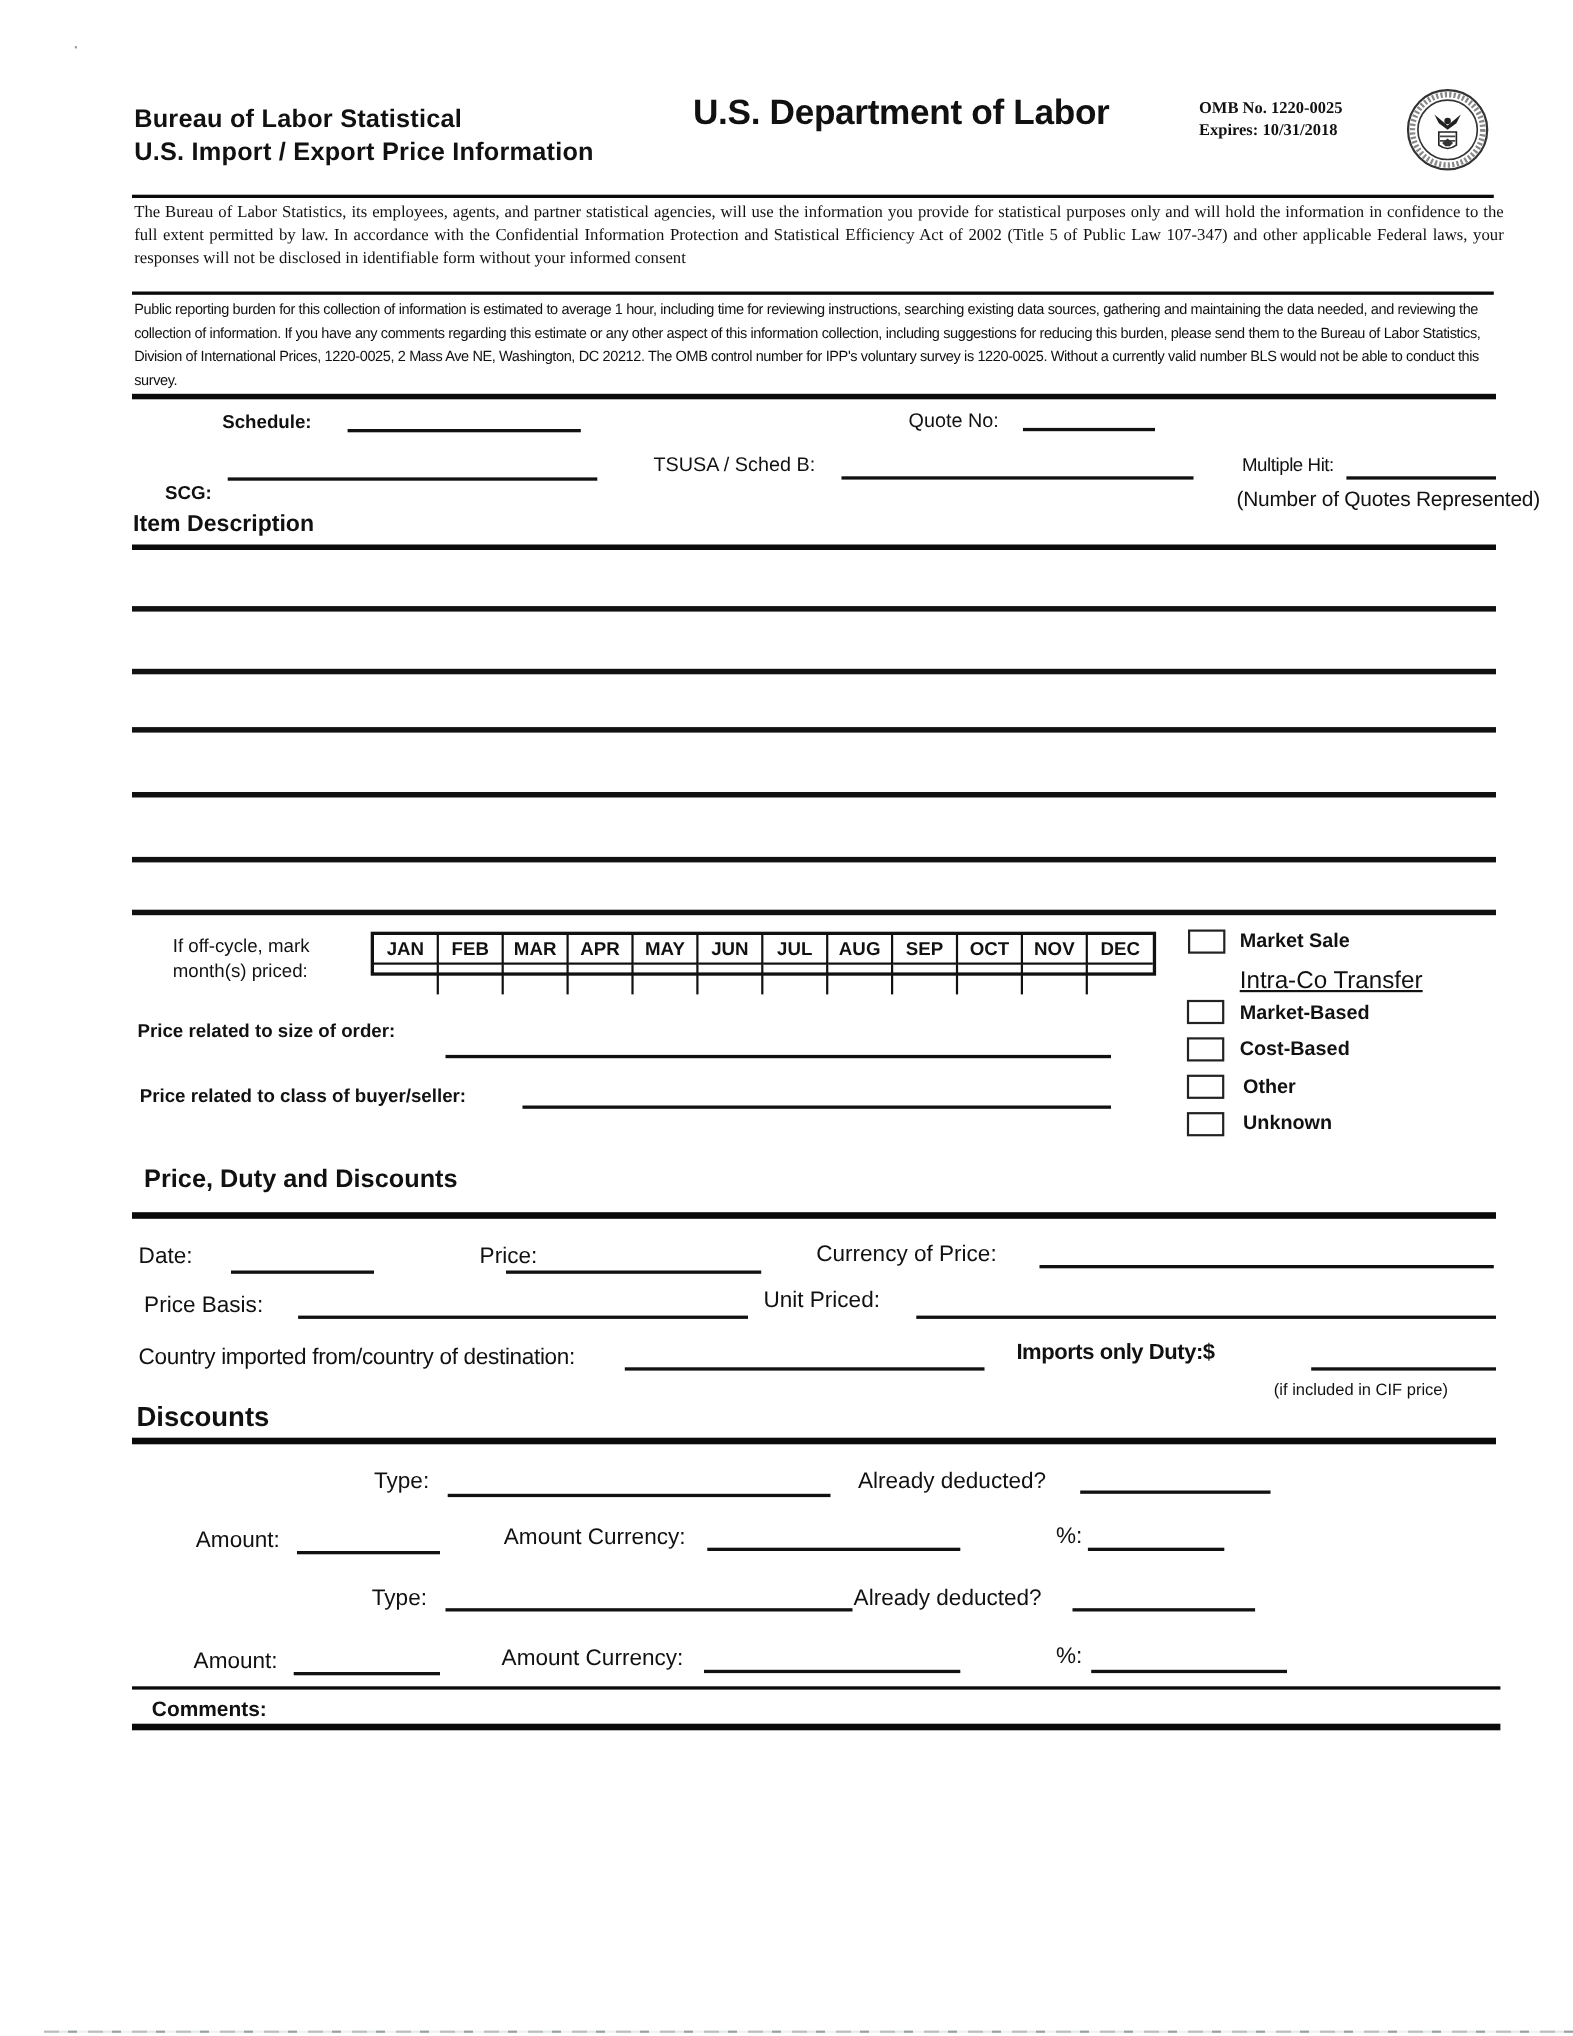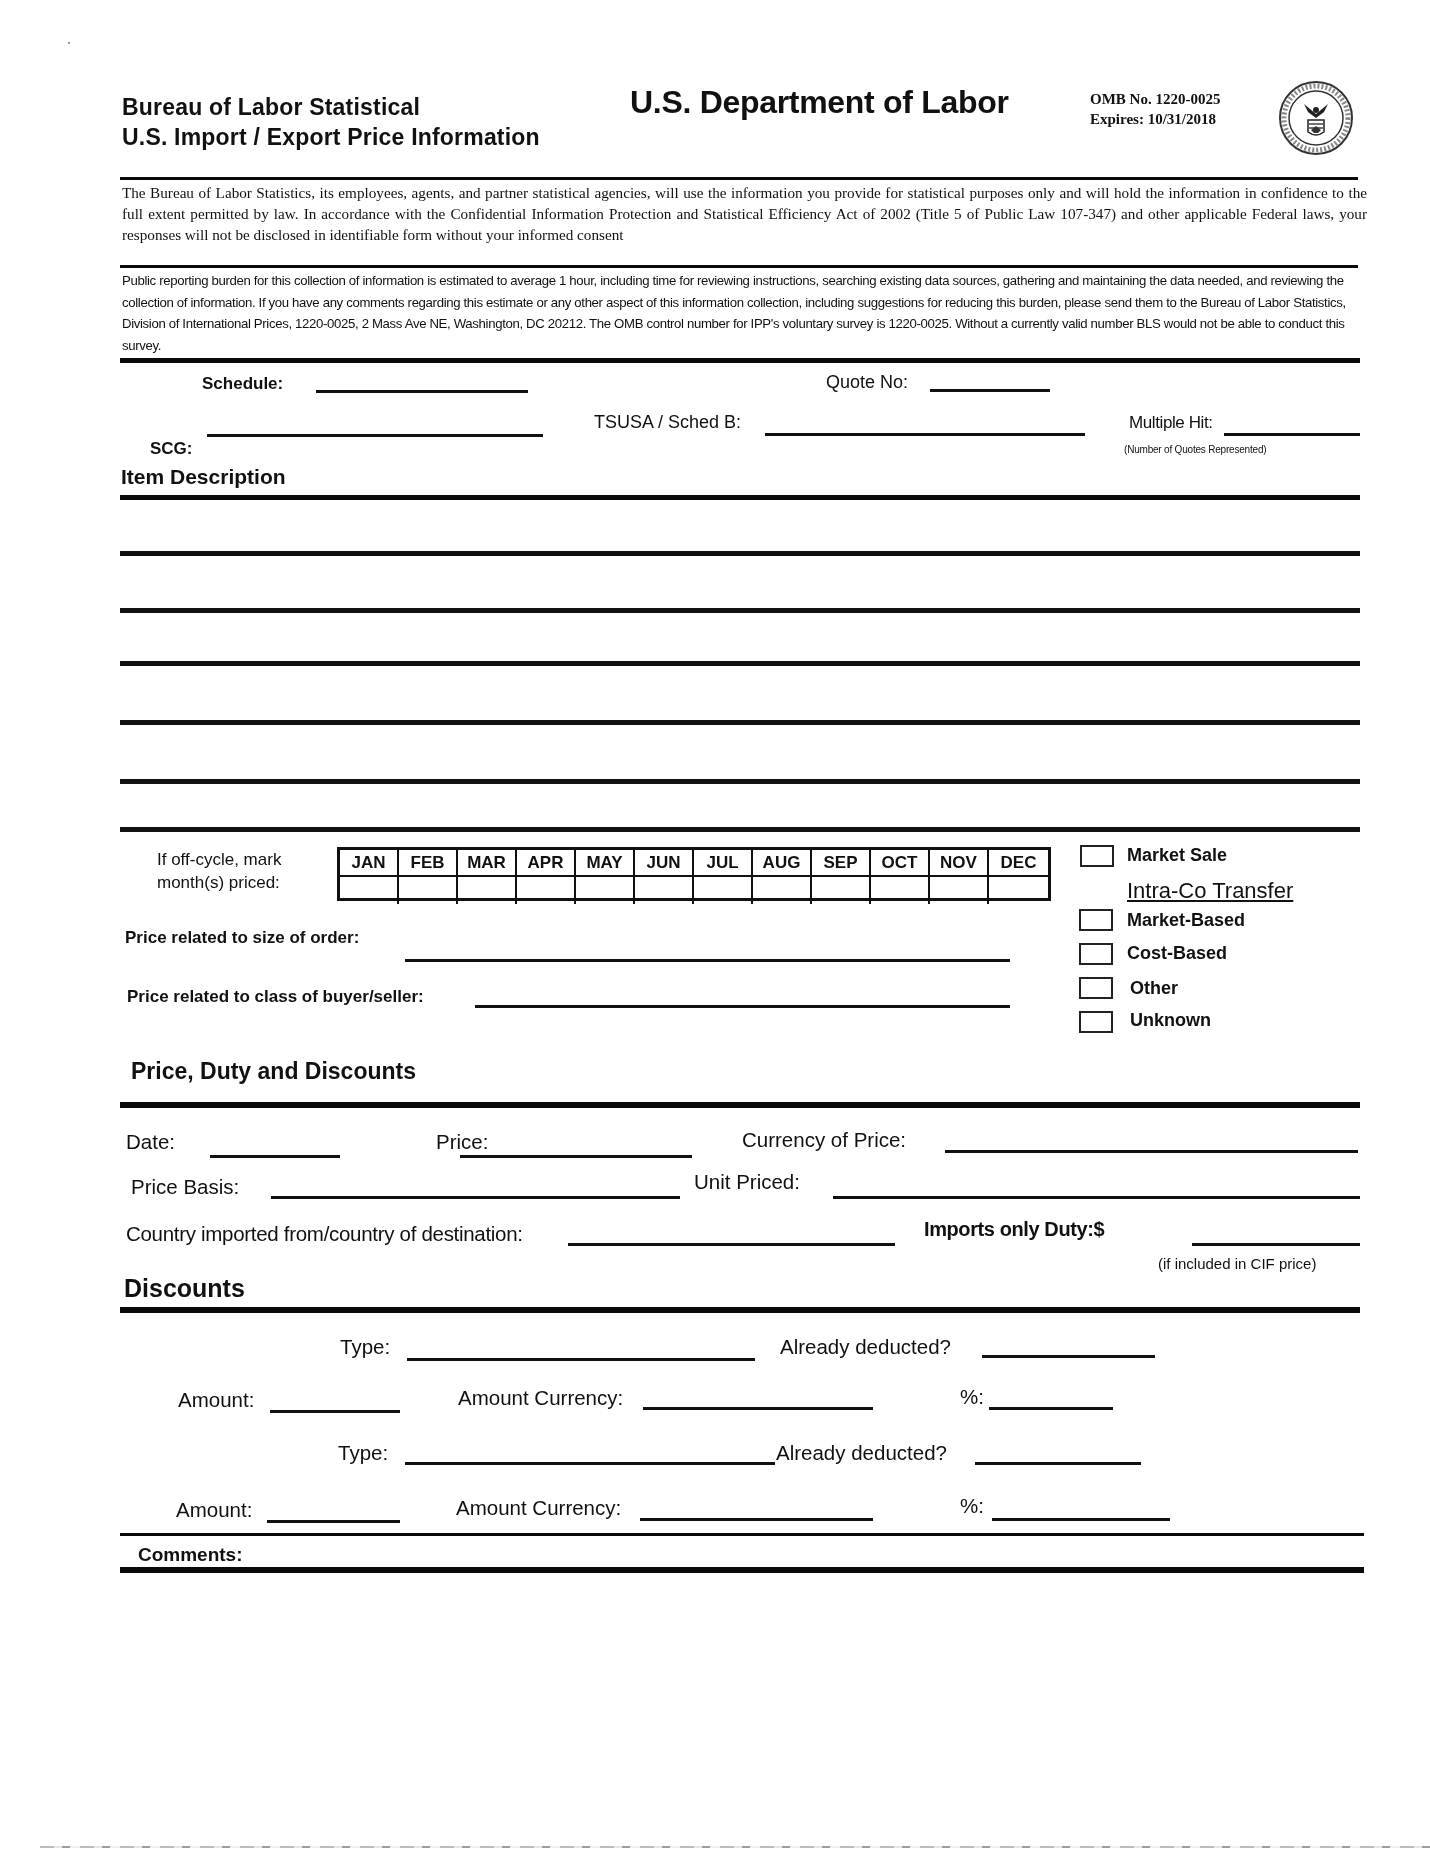--- a/index.html
+++ b/index.html
@@ -11,21 +11,21 @@
   .lbl { position:absolute; white-space:nowrap; font-family:"Liberation Sans", sans-serif; }
   .t1 { font-size:23px; font-weight:bold; letter-spacing:0.2px; }
   .dol { font-size:32px; font-weight:bold; letter-spacing:-0.3px; }
   .omb { font-family:"Liberation Serif", serif; font-size:15px; line-height:19px;font-weight:bold; }
   .para1 { font-family:"Liberation Serif", serif; font-size:15.2px; line-height:21px; width:1245px; text-align:justify; }
   .para2 { font-family:"Liberation Sans", sans-serif; font-size:13.4px; line-height:21.5px; width:1250px; letter-spacing:-0.35px; transform:scaleX(0.985); transform-origin:left top; }
   .small-b { font-size:17px; font-weight:bold; }
   .reg18 { font-size:18px; }
   .reg20 { font-size:20.5px; }
   .h2 { font-size:24px; font-weight:bold; }
-  .grid { position:absolute; left:337px; top:847px; width:714px; height:54px; border:3px solid #111; display:grid; grid-template-columns:repeat(12,1fr); grid-template-rows:27px 27px; box-sizing:border-box; }
+  .grid { position:absolute; left:337px; top:847px; width:714px; height:40px; border:3px solid #111; display:grid; grid-template-columns:repeat(12,1fr); grid-template-rows:27px 27px; box-sizing:border-box; }
   .cell { border-right:2px solid #111; border-bottom:2px solid #111; font-size:17px; font-weight:bold; text-align:center; line-height:26px; box-sizing:border-box; }
   .cell.lastcol { border-right:none; }
   .cell.lastrow { border-bottom:none; }
   .chk { position:absolute; width:34px; height:22px; border:2px solid #222; box-sizing:border-box; }
   .seal { position:absolute; left:1278px; top:80px; width:76px; height:76px; }
   .scanline { position:absolute; left:40px; top:1846px; width:1390px; height:2px; background:repeating-linear-gradient(90deg,#b8bcbc 0 14px,#e6e8e8 14px 22px,#9aa0a0 22px 30px,#f0f0f0 30px 40px); }
   .dot { position:absolute; width:2px; height:2px; background:#999; }
 </style>
 </head>
 <body>
@@ -61,21 +61,21 @@
 <div class="fld" style="left:930px;top:389px;width:120px;"></div>
 
 <div class="lbl small-b" style="left:150px;top:439px;">SCG:</div>
 <div class="fld" style="left:207px;top:434px;width:336px;"></div>
 
 <div class="lbl reg18" style="left:594px;top:412px;">TSUSA / Sched B:</div>
 <div class="fld" style="left:765px;top:433px;width:320px;"></div>
 
 <div class="lbl" style="left:1129px;top:413px;font-size:17px;letter-spacing:-0.4px;">Multiple Hit:</div>
 <div class="fld" style="left:1224px;top:433px;width:136px;"></div>
-<div class="lbl" style="left:1124px;top:444px;font-size:10px;letter-spacing:-0.2px;">(Number of  Quotes Represented)</div>
+<div class="lbl" style="left:1124px;top:444px;font-size:19px;letter-spacing:-0.2px;">(Number of  Quotes Represented)</div>
 
 <div class="lbl" style="left:121px;top:465px;font-size:21px;font-weight:bold;">Item Description</div>
 <div class="rule thick" style="left:120px;top:495px;width:1240px;"></div>
 <div class="fld" style="left:120px;top:551px;width:1240px;height:5px;"></div>
 <div class="fld" style="left:120px;top:608px;width:1240px;height:5px;"></div>
 <div class="fld" style="left:120px;top:661px;width:1240px;height:5px;"></div>
 <div class="fld" style="left:120px;top:720px;width:1240px;height:5px;"></div>
 <div class="fld" style="left:120px;top:779px;width:1240px;height:5px;"></div>
 <div class="fld" style="left:120px;top:827px;width:1240px;height:5px;"></div>
 

